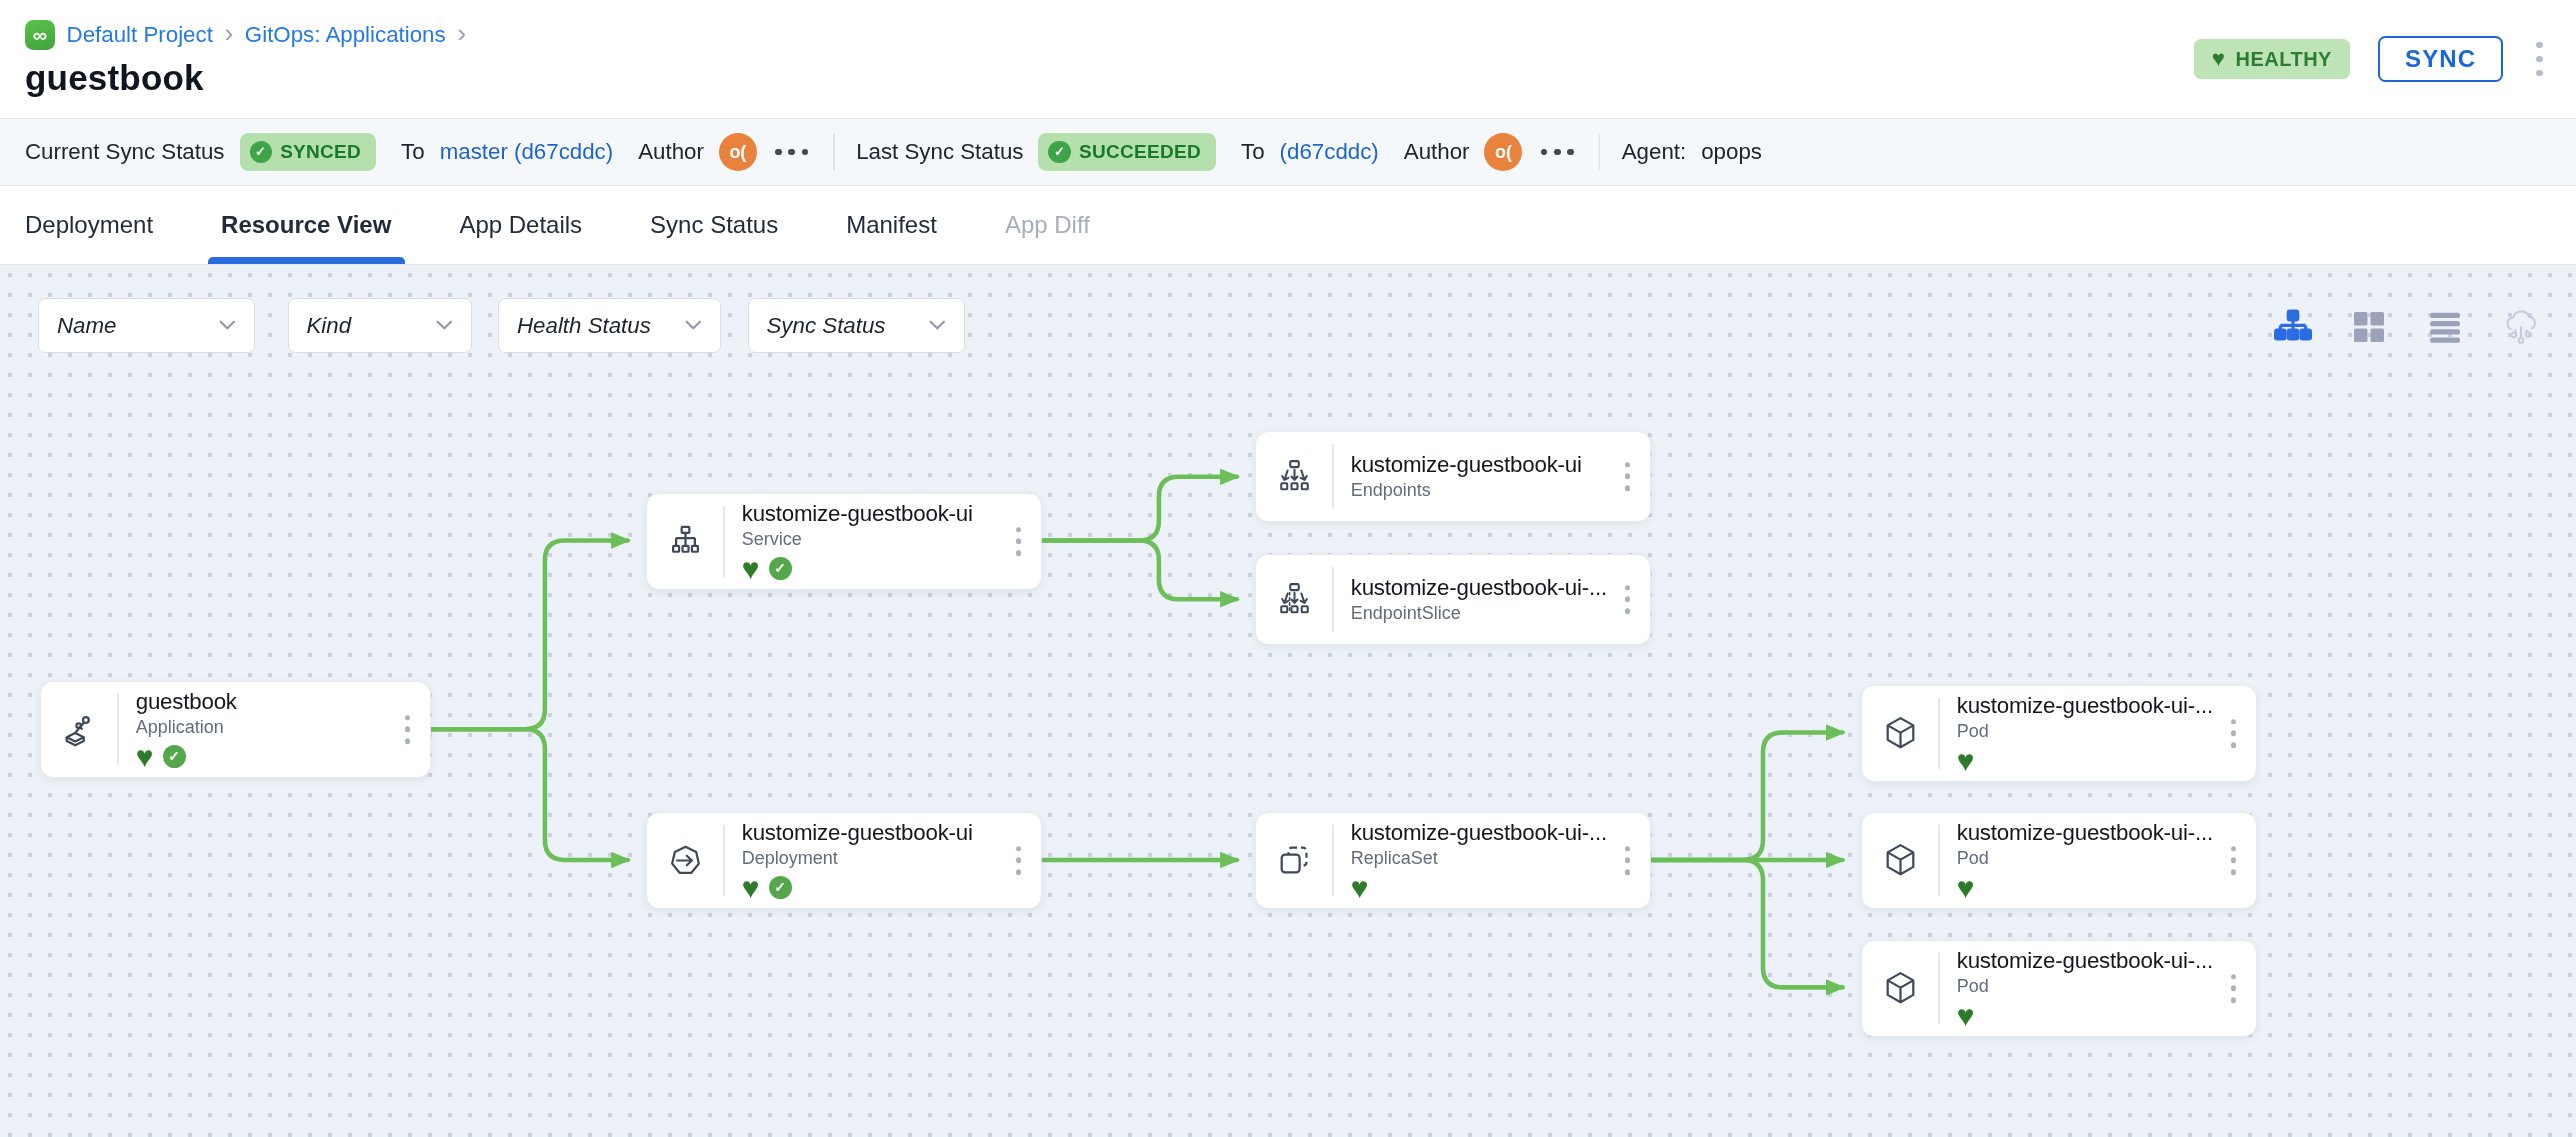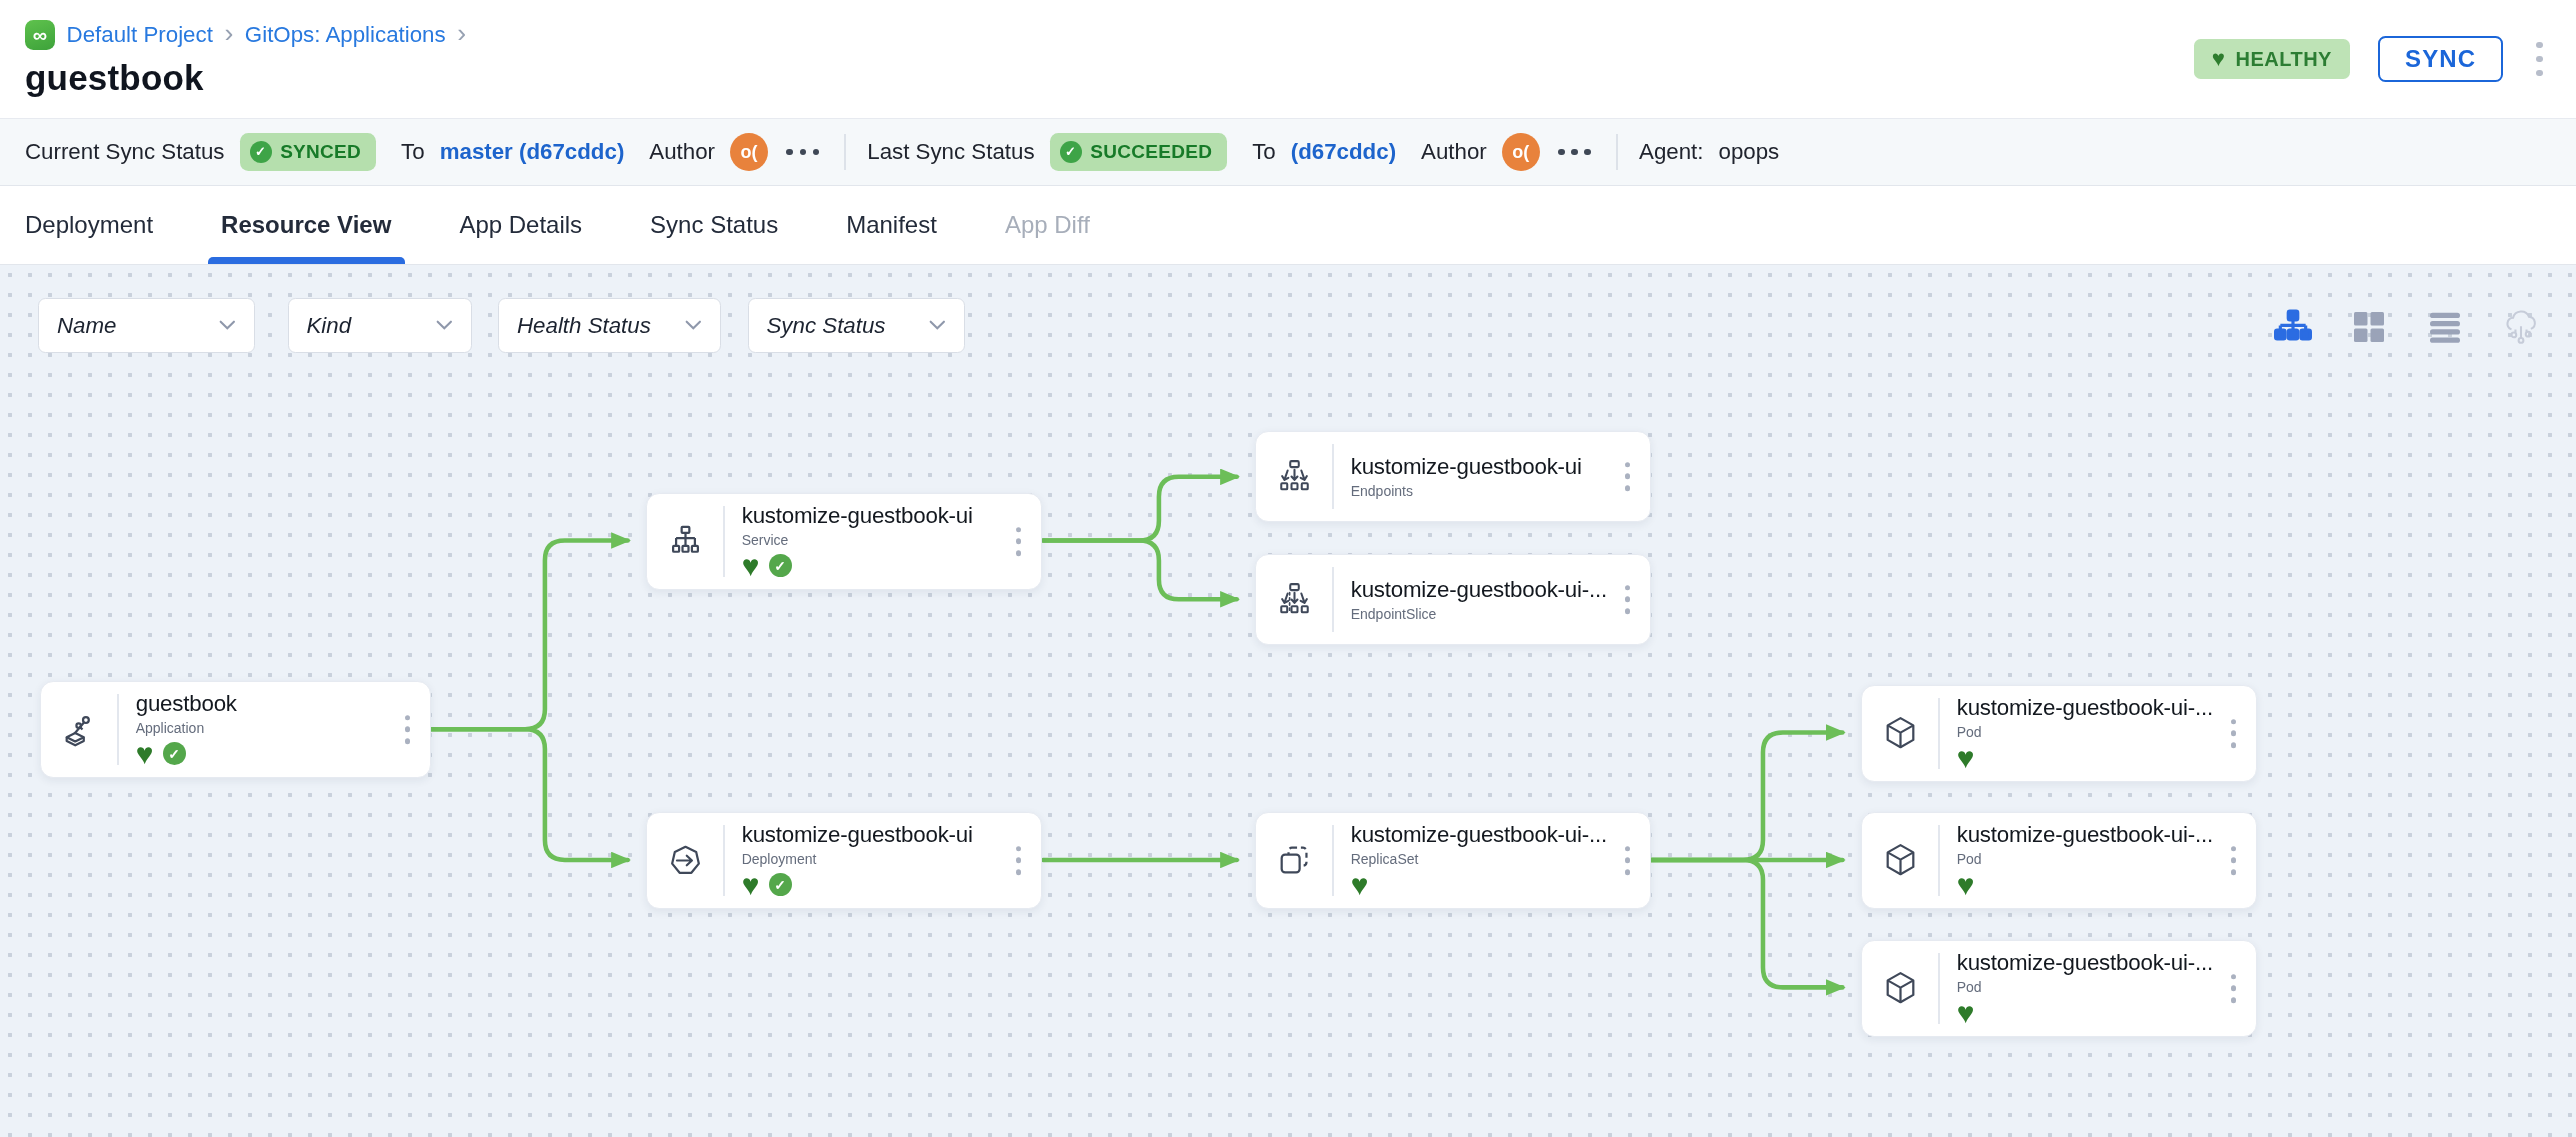--- a/index.html
+++ b/index.html
@@ -28,21 +28,21 @@
   
   .statusbar { height:68px; background:#f5f8fa; border-top:0.8px solid #e7eaf0; border-bottom:0.8px solid #e2e6ec;
     display:flex; align-items:center; padding:0 25px; font-size:22.3px; color:#20242e; }
   .sb-gap { width:15px; flex:none; }
   .sb-gap-lg { width:25px; flex:none; }
   .pill { display:flex; align-items:center; gap:8.3px; background:#b5dfad; color:#177a28; border-radius:8.3px;
     height:38px; padding:0 15px 0 10px; font-size:19px; font-weight:bold; letter-spacing:0.3px; }
   .pill .chk-circ { width:22.3px; height:22.3px; }
   .chk-circ { border-radius:50%; background:#3ea447; color:#fff; display:flex; align-items:center;
     justify-content:center; font-size:13.2px; font-weight:bold; }
-  .sb-link { color:#1d64cc; font-weight:bold; cursor:pointer; }
+  .sb-link { color:#1d64cc; font-weight:normal; cursor:pointer; }
   .avatar { width:38px; height:38px; border-radius:50%; background:#e8823c; color:#fff; font-size:18px;
     font-weight:bold; display:flex; align-items:center; justify-content:center; }
   .dots3 { display:flex; gap:6.6px; cursor:pointer; padding:3.3px; }
   .dots3 i { width:6.6px; height:6.6px; border-radius:50%; background:#3f4856; display:block; }
   .vsep { width:1.7px; height:36px; background:#dde2e9; margin:0 21.5px; flex:none; }
 
   
   .tabsbar { height:79px; background:#fff; border-bottom:0.8px solid #e2e6ec; display:flex; align-items:stretch;
     padding:0 25px; gap:68px; font-size:24px; color:#232b3a; }
   .tab { display:flex; align-items:center; position:relative; cursor:pointer; }
@@ -63,21 +63,21 @@
 
   .edges { position:absolute; left:0; top:0; width:2576px; height:873px; }
 
   .node { position:absolute; height:97px; background:#fff; border:1.2px solid #e6eaf1; border-radius:13.2px;
     box-shadow:0 2.5px 8.3px rgba(34,44,72,.07); display:flex; align-items:center; cursor:pointer; }
   .node.short { height:91px; }
   .icon-zone { width:76px; flex:none; display:flex; align-items:center; justify-content:center; }
   .nvline { width:1.7px; align-self:stretch; margin:11.6px 0; background:#e3e7ee; flex:none; }
   .nbody { padding-left:17px; overflow:hidden; }
   .ntitle { font-size:22.3px; font-weight:500; color:#13181f; white-space:nowrap; letter-spacing:-0.2px; }
-  .nkind { font-size:14px; color:#646c7c; margin-top:2.5px; }
+  .nkind { font-size:18px; color:#646c7c; margin-top:2.5px; }
   .nstatus { display:flex; align-items:center; gap:9px; margin-top:4.1px; height:28px; }
   .nheart { color:#2e7b2a; font-size:30px; line-height:25px; }
   .nstatus .chk-circ { width:23px; height:23px; background:#54a74b; font-size:14px; }
   .nkebab { position:absolute; right:15px; top:50%; transform:translateY(-50%); display:flex;
     flex-direction:column; gap:6.6px; padding:5px; cursor:pointer; }
   .nkebab i { width:5.4px; height:5.4px; border-radius:50%; background:#aab1c0; display:block; }
 </style>
 </head>
 <body>
 

